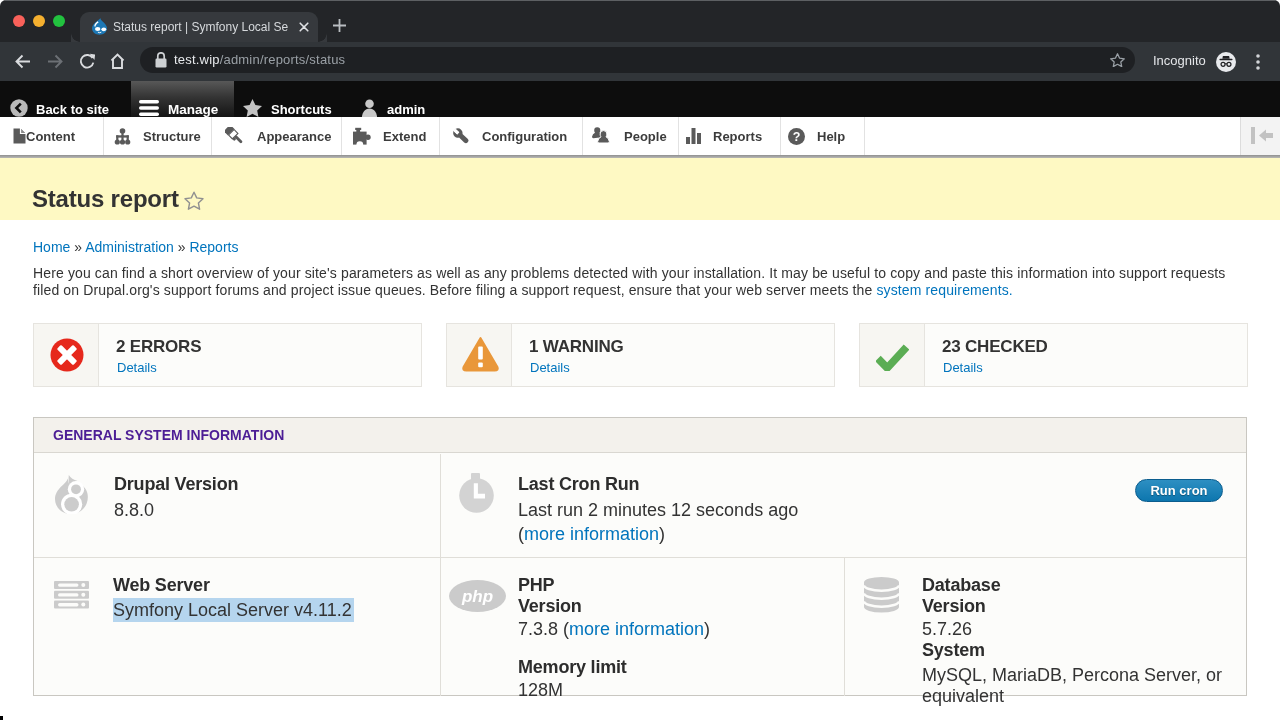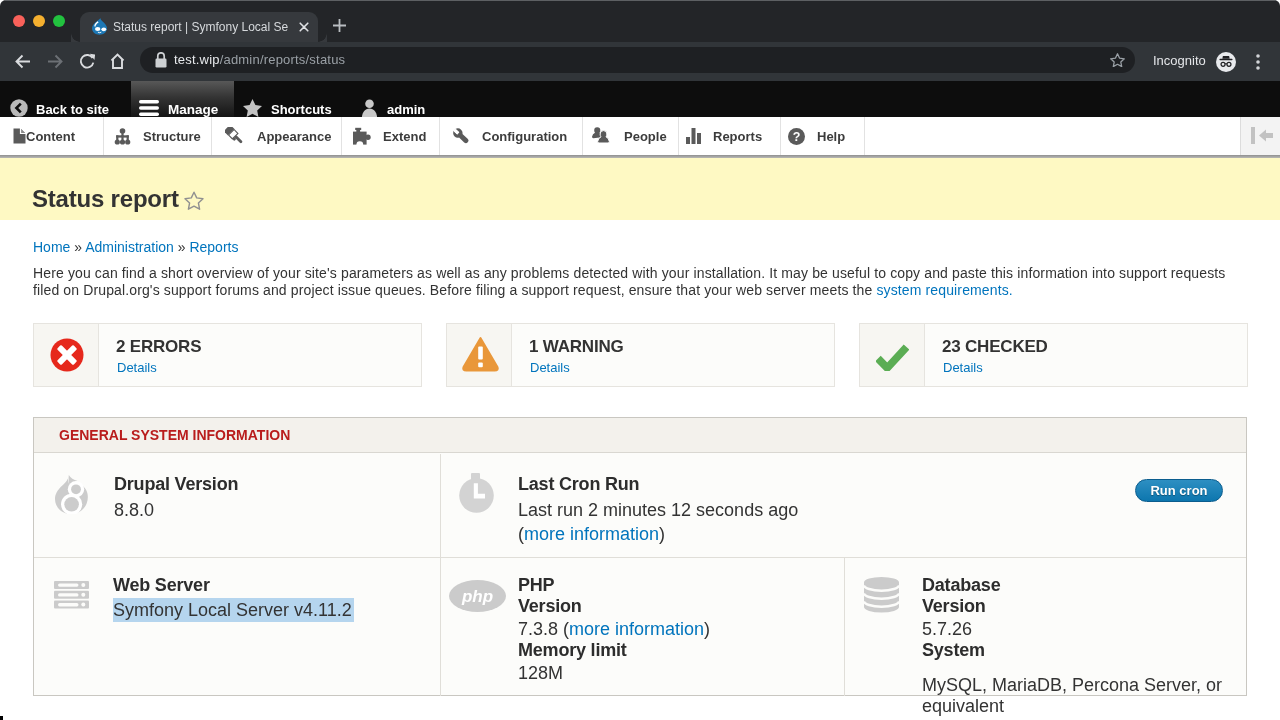--- a/index.html
+++ b/index.html
@@ -49,21 +49,21 @@
 
   
   .card { position:absolute; top:323px; width:389px; height:64px; background:#fcfcfa; border:1px solid #e6e4df; }
   .card .ic { position:absolute; left:0; top:0; width:65px; height:62px; background:#f7f6f2; border-right:1px solid #e6e4df; }
   .card .tt { position:absolute; left:82px; top:13px; font-size:17px; font-weight:bold; color:#333; letter-spacing:-0.2px; }
   .card .dt { position:absolute; left:83px; top:36px; font-size:13px; }
 
   
   #panel { left:33px; top:417px; width:1214px; height:279px; background:#fcfcfa; border:1px solid #c9c7c1; }
   #panelhead { position:absolute; left:0; top:0; width:100%; height:35px; background:#f3f1ec; border-bottom:1px solid #d9d7d1;
-     font-size:14px; font-weight:bold; color:#b91c1c; line-height:35px; padding-left:25px; }
+     font-size:14px; font-weight:bold; color:#4c1d95; line-height:35px; padding-left:19px; }
   .cell { position:absolute; }
   .cell .lbl { font-size:18px; font-weight:bold; color:#2d2d2d; letter-spacing:-0.2px; }
   .cell .val { font-size:18px; color:#333; }
   .vline { position:absolute; width:1px; background:#e0ded8; }
   #rowline { position:absolute; left:0; top:139px; width:100%; height:1px; background:#e0ded8; }
 
   .hl { background:#b5d5ee; padding:2px 2px 2px 0; }
   #runcron { position:absolute; left:1101px; top:61px; width:88px; height:23px; border-radius:12px;
      background:linear-gradient(180deg,#2d8fc2 0%,#0d76ae 100%); border:1px solid #0b5d8e;
      color:#fff; font-size:13px; font-weight:bold; text-align:center; line-height:21px; text-shadow:0 1px 1px rgba(0,0,0,.35); }
@@ -369,36 +369,36 @@
   <div class="cell" style="left:415px;top:162px">
     <svg width="57" height="32" viewBox="0 0 57 32">
       <ellipse cx="28.5" cy="16" rx="28.5" ry="16" fill="#cbcbcb"></ellipse>
       <text x="28.5" y="22" font-family="Liberation Sans" font-size="17" font-style="italic" font-weight="bold" fill="#fff" text-anchor="middle">php</text>
     </svg>
   </div>
   <div class="cell" style="left:484px;top:157px">
     <div class="lbl">PHP</div>
     <div class="lbl" style="margin-top:0">Version</div>
     <div class="val" style="margin-top:2px">7.3.8 (<a href="#">more information</a>)</div>
-    <div class="lbl" style="margin-top:0">Memory limit</div>
+    <div class="lbl" style="margin-top:17px">Memory limit</div>
     <div class="val" style="margin-top:2px">128M</div>
   </div>
 
   <div class="cell" style="left:829px;top:159px">
     <svg width="37" height="36" viewBox="0 0 37 36">
       <path d="M1,5.5 A17.5,5.5 0 0 1 36,5.5 L36,30 A17.5,5.5 0 0 1 1,30 Z" fill="#cbcbcb"></path>
       <g stroke="#fcfcfa" stroke-width="2.6" fill="none">
         <path d="M1,8.2 A17.5,5.5 0 0 0 36,8.2"></path>
         <path d="M1,16.2 A17.5,5.5 0 0 0 36,16.2"></path>
         <path d="M1,24.2 A17.5,5.5 0 0 0 36,24.2"></path>
       </g>
     </svg>
   </div>
   <div class="cell" style="left:888px;top:157px">
     <div class="lbl">Database</div>
     <div class="lbl" style="margin-top:0">Version</div>
     <div class="val" style="margin-top:2px">5.7.26</div>
     <div class="lbl" style="margin-top:0">System</div>
-    <div class="val" style="margin-top:14px">MySQL, MariaDB, Percona Server, or equivalent</div>
+    <div class="val" style="margin-top:4px">MySQL, MariaDB, Percona Server, or equivalent</div>
   </div>
 </div>
 
 <div class="abs" style="left:0;top:716px;width:3px;height:4px;background:#000"></div>
 
 </body></html>

